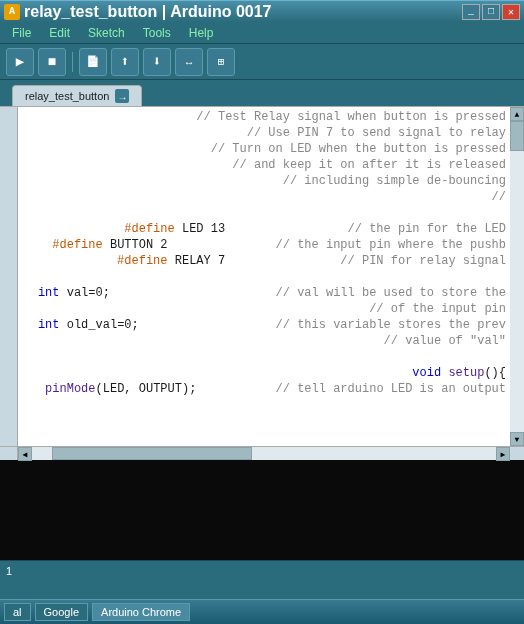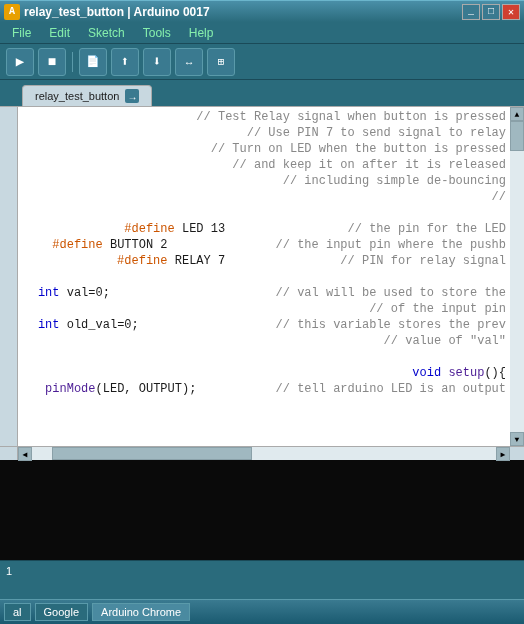--- a/index.html
+++ b/index.html
@@ -35,21 +35,21 @@
       display: flex;
       align-items: center;
       justify-content: center;
       font-size: 10px;
       color: white;
       font-weight: bold;
     }
     .title-text {
       color: white;
       font-family: Arial, sans-serif;
-      font-size: 12px;
+      font-size: 16px;
       font-weight: bold;
     }
     .title-buttons {
       display: flex;
       gap: 2px;
     }
     .title-btn {
       width: 18px;
       height: 16px;
       display: flex;
@@ -112,21 +112,21 @@
       background: #5a9aaa;
       margin: 0 2px;
     }
 
     
     .tab-bar {
       background: #2a6b7c;
       height: 26px;
       display: flex;
       align-items: flex-end;
-      padding: 0 22px;
+      padding: 0 12px;
     }
     .tab {
       background: #c8d8e0;
       color: #1a1a1a;
       font-family: Arial, sans-serif;
       font-size: 11px;
       padding: 3px 12px;
       border-radius: 4px 4px 0 0;
       border: 1px solid #aaa;
       border-bottom: none;

